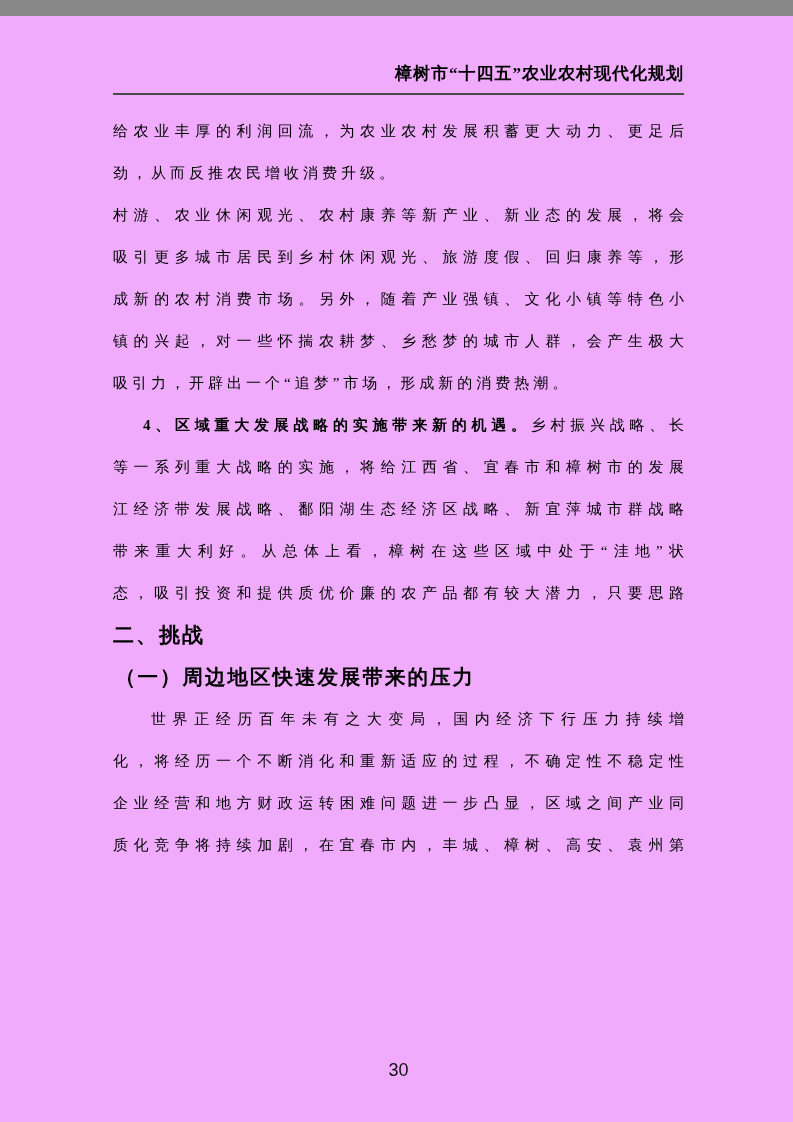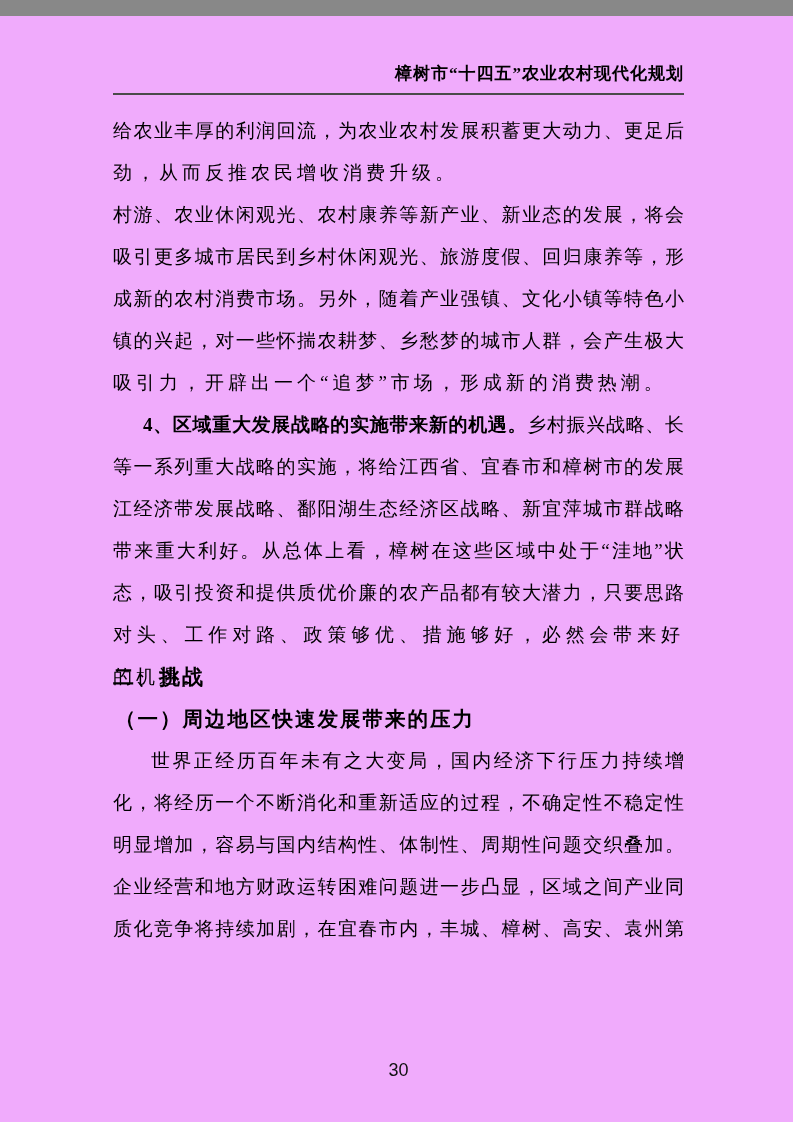--- a/index.html
+++ b/index.html
@@ -26,21 +26,21 @@
     border-bottom: 2px solid #4a4a4a;
     font-family: "Liberation Serif", serif;
   }
   .body-block {
     position: absolute;
     left: 113px;
     top: 94px;
     width: 571px;
   }
   .line {
-    font-size: 19px;
+    font-size: 15px;
     line-height: 42px;
     height: 42px;
     text-align: justify;
     text-align-last: justify;
     white-space: pre-wrap;
   }
   .line.end {
     text-align-last: left;
     letter-spacing: 4px;
   }
@@ -84,26 +84,24 @@
       <div class="line full"><span>村游、农业休闲观光、农村康养等新产业、新业态的发展，将会</span></div>
       <div class="line full"><span>吸引更多城市居民到乡村休闲观光、旅游度假、回归康养等，形</span></div>
       <div class="line full"><span>成新的农村消费市场。另外，随着产业强镇、文化小镇等特色小</span></div>
       <div class="line full"><span>镇的兴起，对一些怀揣农耕梦、乡愁梦的城市人群，会产生极大</span></div>
       <div class="line end"><span>吸引力，开辟出一个“追梦”市场，形成新的消费热潮。</span></div>
       <div class="line full" style="text-indent: 30px;"><span class="bold">4、区域重大发展战略的实施带来新的机遇。</span><span>乡村振兴战略、长</span></div>
       <div class="line full"><span>等一系列重大战略的实施，将给江西省、宜春市和樟树市的发展</span></div>
       <div class="line full"><span>江经济带发展战略、鄱阳湖生态经济区战略、新宜萍城市群战略</span></div>
       <div class="line full"><span>带来重大利好。从总体上看，樟树在这些区域中处于“洼地”状</span></div>
       <div class="line full"><span>态，吸引投资和提供质优价廉的农产品都有较大潜力，只要思路</span></div>
-      <div class="line end"><span>对头、工作对路、政策够优、措施够好，必然会带来好的机遇。</span></div>
       <div class="line h1"><span class="bold">二、挑战</span></div>
       <div class="line h2" style="text-indent: 2px;"><span class="bold">（一）周边地区快速发展带来的压力</span></div>
       <div class="line full" style="text-indent: 38px;"><span>世界正经历百年未有之大变局，国内经济下行压力持续增</span></div>
       <div class="line full"><span>化，将经历一个不断消化和重新适应的过程，不确定性不稳定性</span></div>
-      <div class="line full"><span>明显增加，容易与国内结构性、体制性、周期性问题交织叠加。</span></div>
       <div class="line full"><span>企业经营和地方财政运转困难问题进一步凸显，区域之间产业同</span></div>
       <div class="line full"><span>质化竞争将持续加剧，在宜春市内，丰城、樟树、高安、袁州第</span></div>
     </div>
 
   <div class="footer">
     <span>30</span>
   </div>
 
 </div>
 

